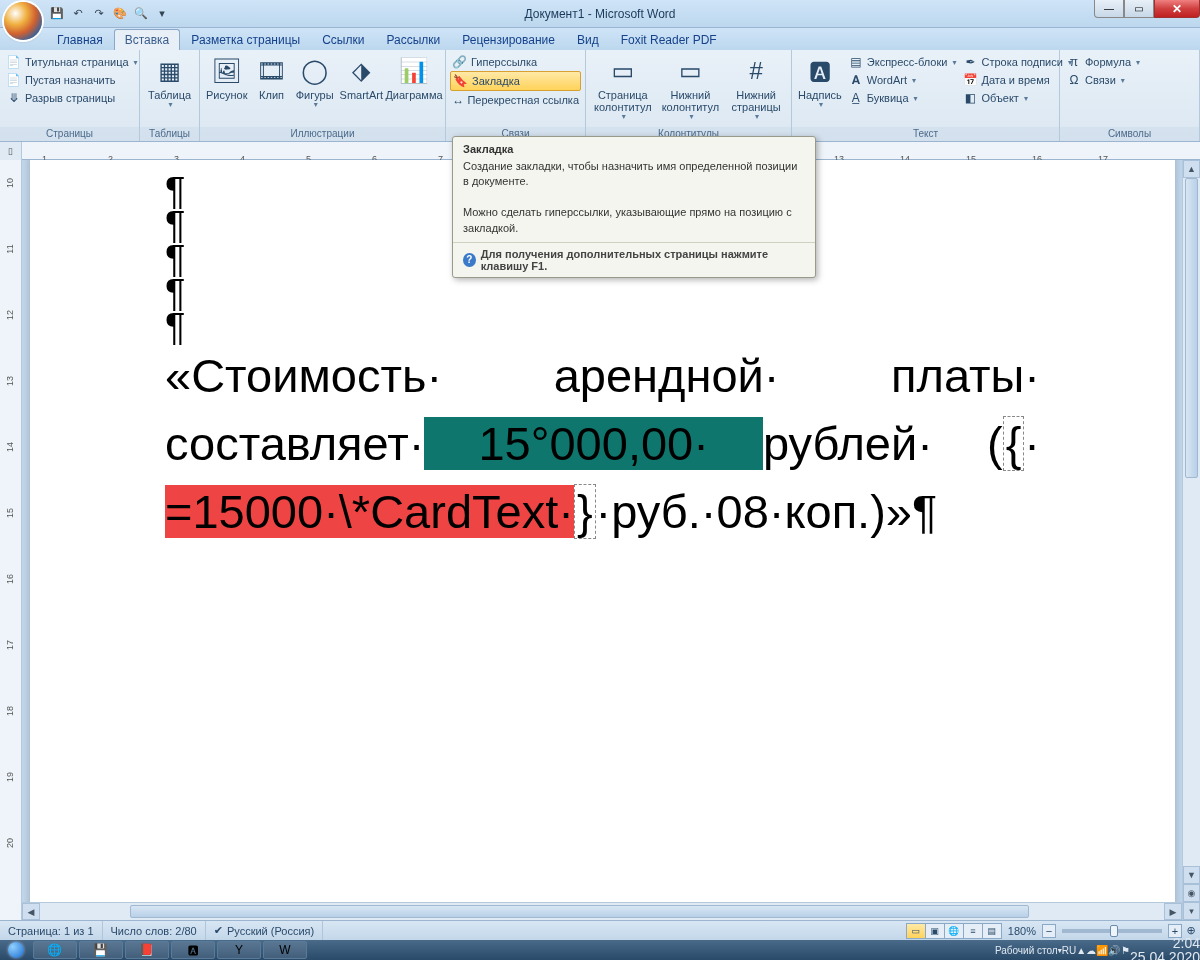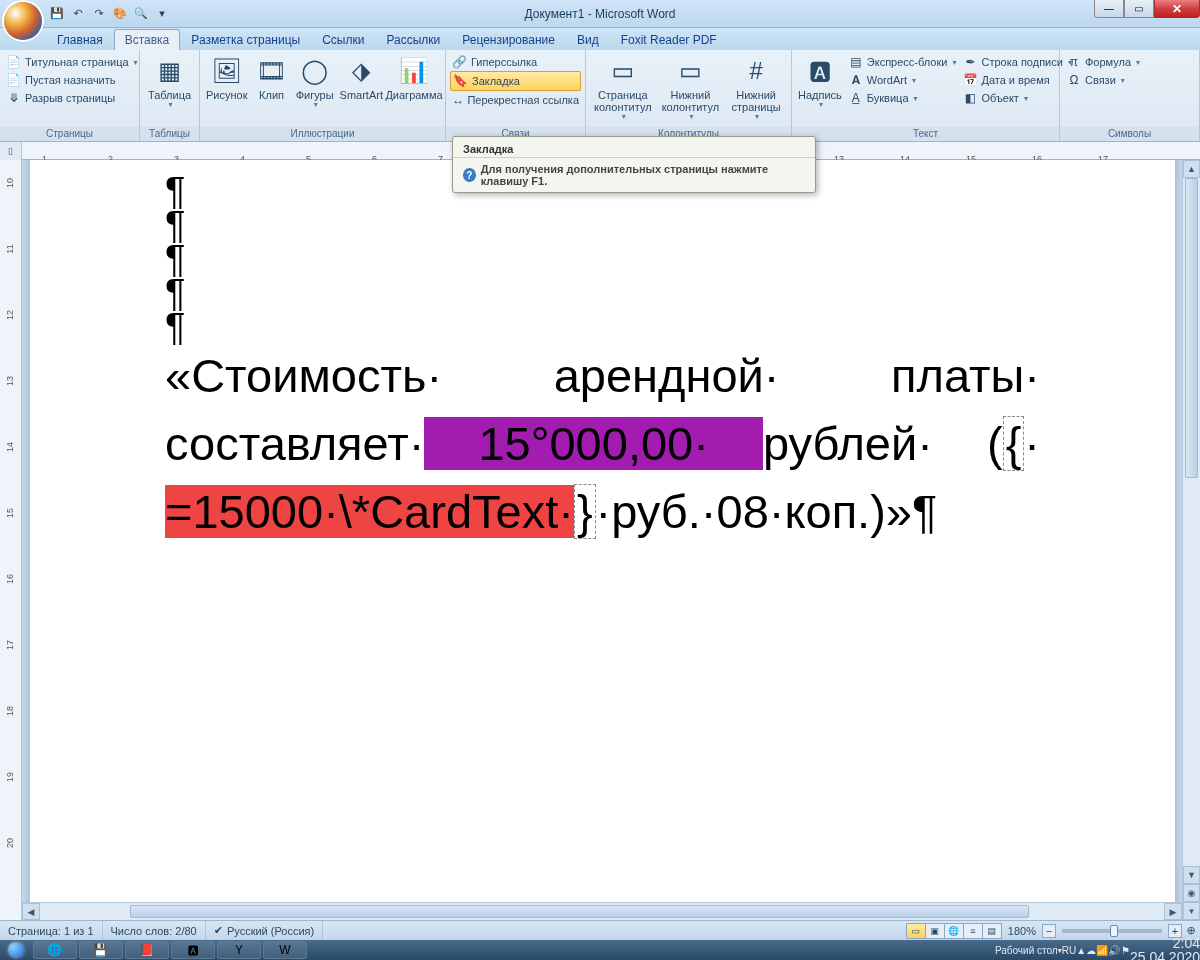--- a/index.html
+++ b/index.html
@@ -41,21 +41,21 @@
 .ruler-num { position:absolute; top:3px; font-size:9px; }
 
 
 .docwrap { position:absolute; top:160px; left:0; right:0; bottom:40px; background:#c1d6eb; overflow:hidden; }
 .ruler-v { position:absolute; left:0; top:0; bottom:0; width:22px; background:#eef4fa; border-right:1px solid #b5c9dd; }
 .ruler-v .vn { position:absolute; left:5px; font-size:9px; color:#555; transform:rotate(-90deg); }
 .page { position:absolute; left:30px; top:-8px; width:1145px; height:900px; background:#fff; box-shadow:0 2px 8px rgba(0,0,0,.2); padding:20px 135px; }
 .para-marks { font-family:"Times New Roman",serif; font-size:38px; color:#000; line-height:1.0; }
 .pm { display:block; height:34px; }
 .body-text { font-family:"Times New Roman",serif; font-size:47px; color:#000; line-height:1.45; text-align:justify; }
-.sel-blue { background:#a21caf; }
+.sel-blue { background:#0f766e; }
 .sel-gray { background:#ef4444; }
 .fend { border:1px dashed #888; padding:0 2px; }
 
 
 .tooltip { position:absolute; left:452px; top:136px; width:364px; background:#f5f5ef; border:1px solid #9a9a8a; border-radius:3px; box-shadow:2px 2px 6px rgba(0,0,0,.3); font-size:11px; color:#333; z-index:50; }
 .tooltip .tt-title { font-weight:bold; padding:6px 10px 2px; }
 .tooltip .tt-body { padding:2px 10px 6px; line-height:1.4; }
 .tooltip .tt-foot { border-top:1px solid #d0d0c0; padding:5px 10px; display:flex; align-items:center; gap:5px; font-weight:bold; color:#444; }
 .tooltip .tt-foot .help-ico { width:14px; height:14px; border-radius:50%; background:#3a7ac8; color:#fff; display:flex; align-items:center; justify-content:center; font-size:10px; }
 
@@ -323,20 +323,24 @@
     <div class="arr">◀</div>
     <div class="track">
         <div class="thumb"></div>
       </div>
     <div class="arr">▶</div>
   </div>
 </div>
 
 <div class="tooltip">
   <div class="tt-title">Закладка</div>
+  <div class="tt-body">
+    <div>Создание закладки, чтобы назначить имя определенной позиции в документе.</div><br>
+    <div>Можно сделать гиперссылки, указывающие прямо на позицию с закладкой.</div>
+  </div>
   <div class="tt-foot">
     <div class="help-ico">?</div>
     <span>Для получения дополнительных страницы нажмите клавишу F1.</span>
   </div>
 </div>
 
 <div class="statusbar">
   <div class="sb-cell">Страница: 1 из 1</div>
   <div class="sb-cell">Число слов: 2/80</div>
   <div class="sb-cell">

